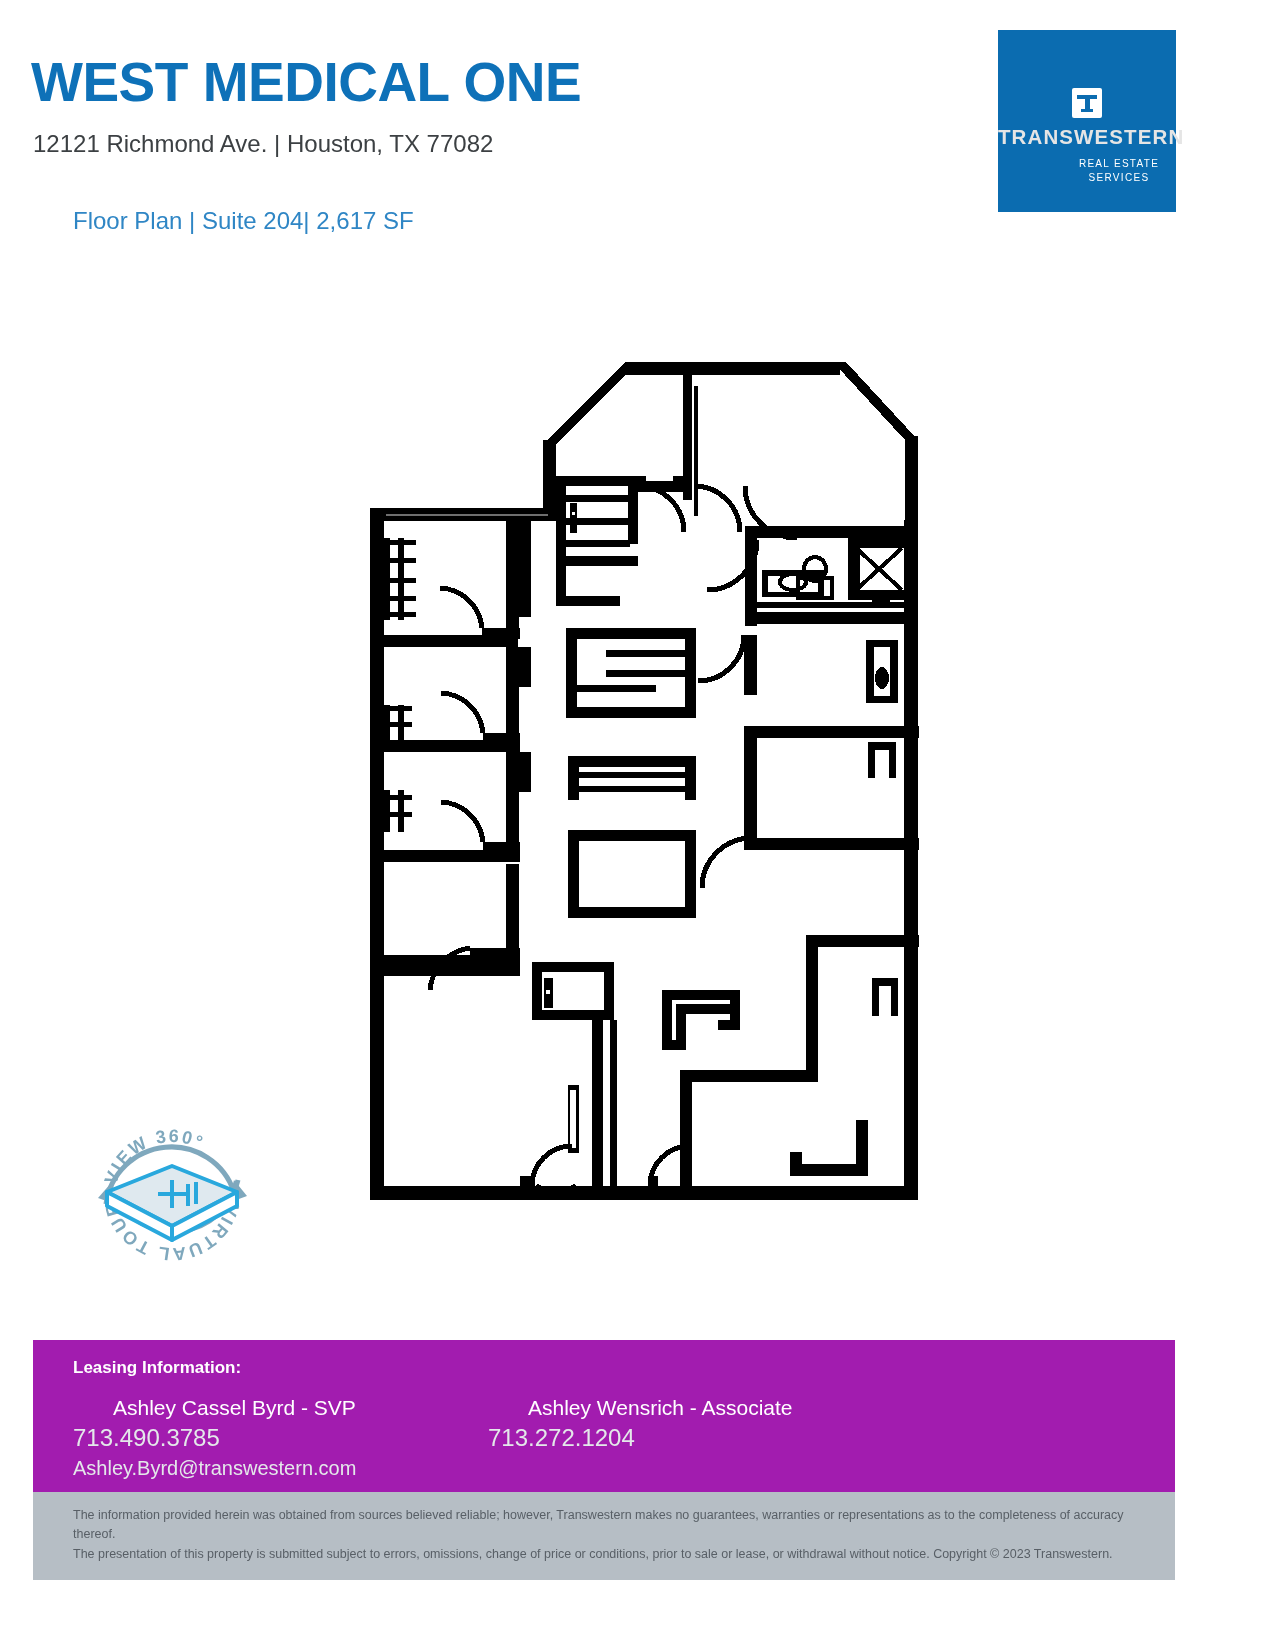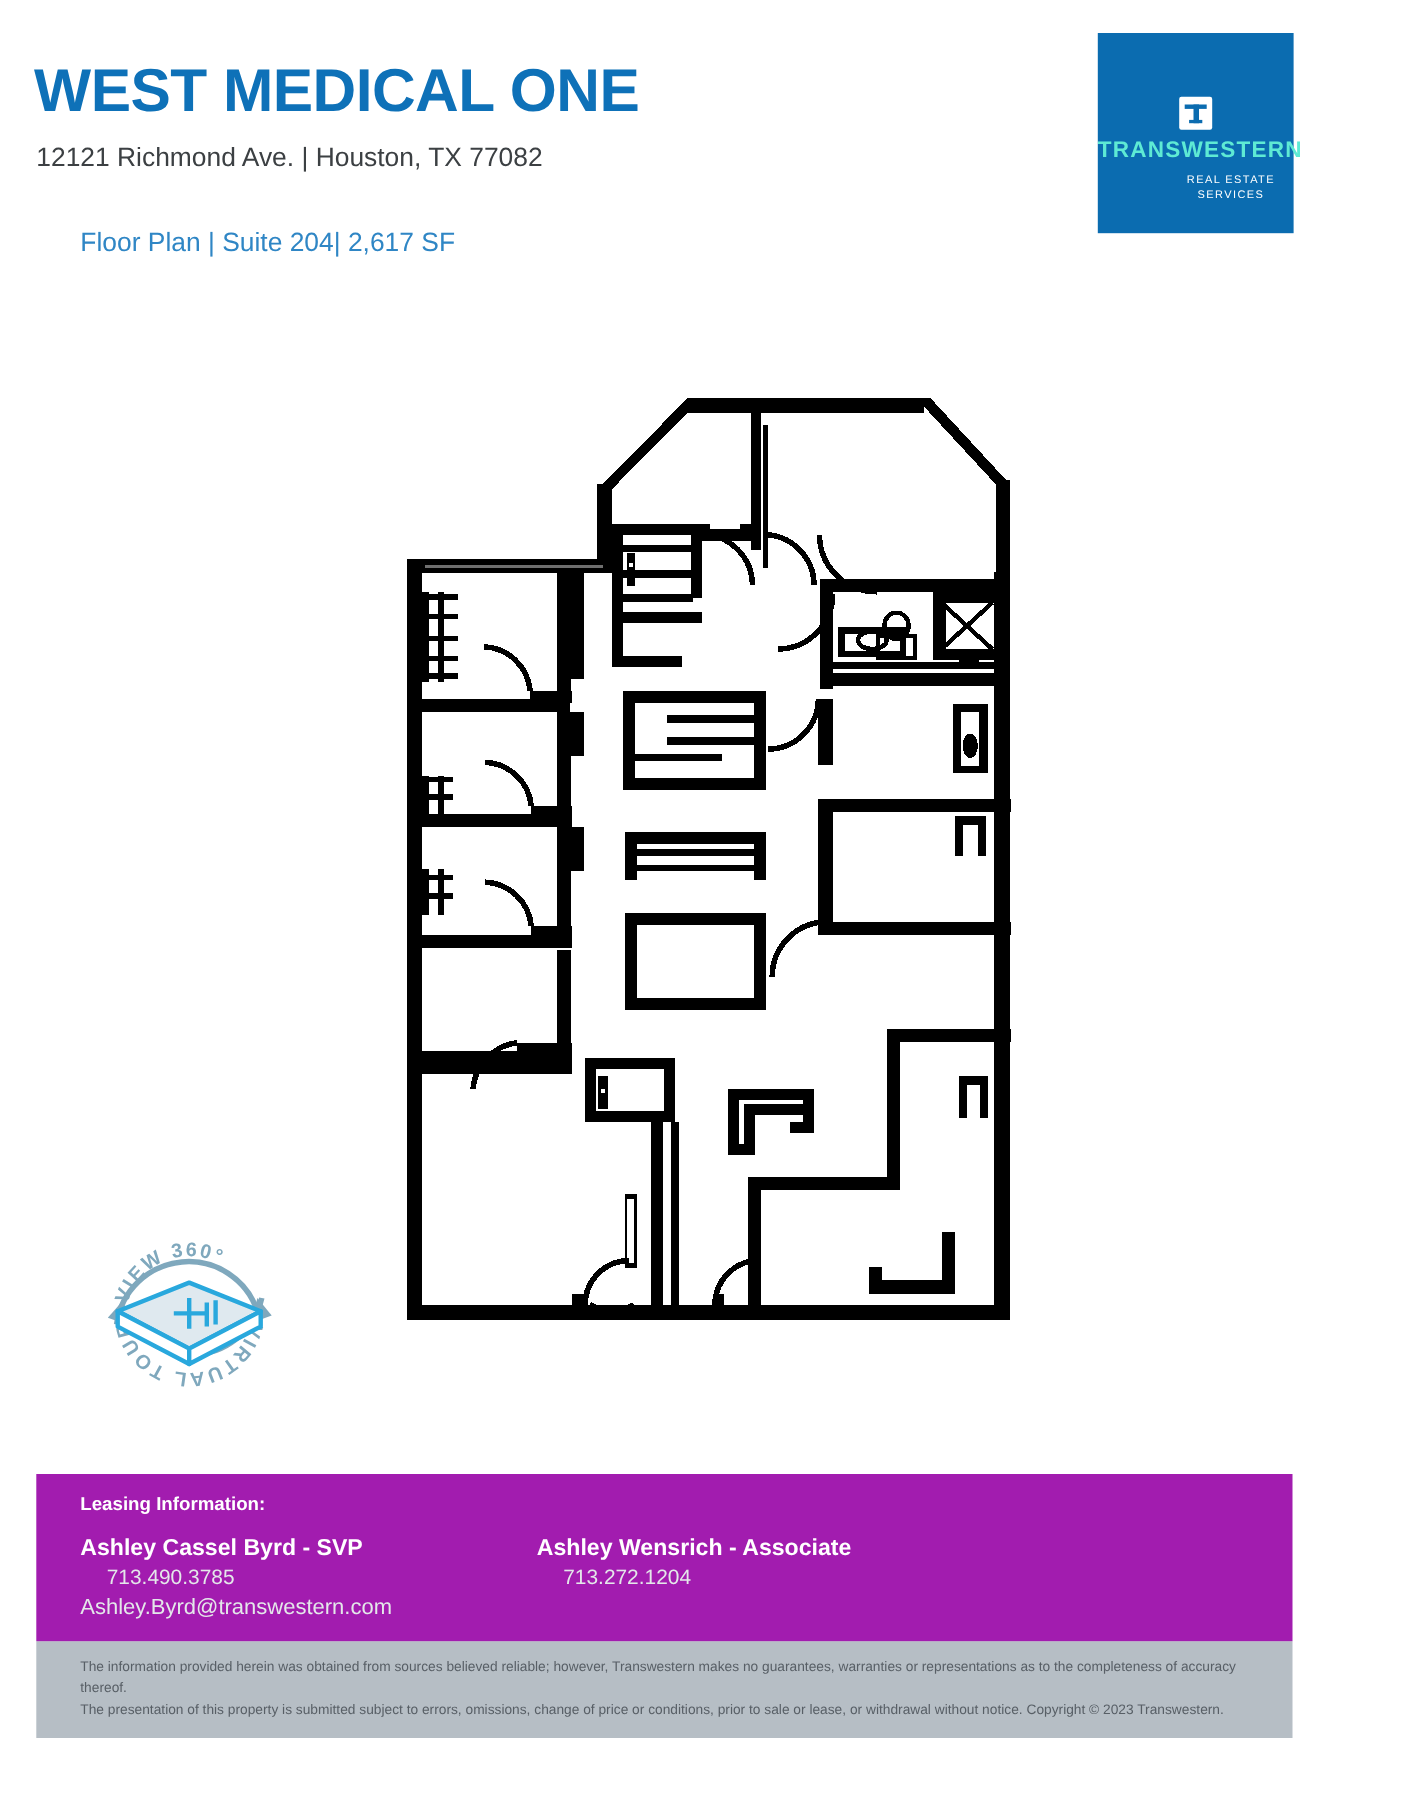--- a/index.html
+++ b/index.html
@@ -35,42 +35,42 @@
   }
   #logo-mark{
     position:absolute;left:50%;top:58px;transform:translateX(-50%);
     width:30px;height:30px;background:#ffffff;border-radius:2px;
   }
   #logo-mark .bar-top{position:absolute;left:5px;top:7px;width:20px;height:4px;background:#0b6cb0;}
   #logo-mark .bar-stem{position:absolute;left:12.5px;top:7px;width:5px;height:17px;background:#0b6cb0;}
   #logo-mark .bar-base{position:absolute;left:9px;top:21px;width:12px;height:3px;background:#0b6cb0;}
   #logo-wordmark{
     position:absolute;left:0;top:95px;width:178px;text-align:center;
-    color:#5eead4;font-size:20.5px;font-weight:bold;letter-spacing:1.1px;
+    color:#e5e5e5;font-size:20.5px;font-weight:bold;letter-spacing:1.1px;
   }
   #logo-tagline{
     position:absolute;left:0;top:127px;width:178px;text-align:center;
     color:#ffffff;font-size:10px;letter-spacing:1.3px;line-height:1.35;margin-left:32px;
   }
 
   
   #floorplan-wrap{position:absolute;left:0;top:290px;width:1275px;height:1010px;}
   #floorplan-svg{display:block;margin:0 auto;}
 
   
   #virtual-tour-badge{position:absolute;left:92px;top:1108px;width:160px;height:160px;cursor:pointer;}
 
   
   #footer{position:absolute;left:33px;top:1340px;width:1142px;}
   #leasing-panel{background:#a21caf;padding:18px 40px 20px 40px;position:relative;height:152px;box-sizing:border-box;}
   #leasing-heading{color:#ffffff;font-size:17px;font-weight:bold;margin:0 0 16px 0;}
   .contact-cols{display:flex;}
   .contact-col{width:415px;}
-  .contact-name{color:#ffffff;font-size:21px;font-weight:bold;line-height:1.35;}
-  .contact-phone{color:#e4e8ea;font-size:19px;font-weight:300;line-height:1.35;margin-left:24px;}
+  .contact-name{color:#ffffff;font-size:21px;font-weight:normal;line-height:1.35;margin-left:40px;}
+  .contact-phone{color:#e4e8ea;font-size:24px;font-weight:300;line-height:1.35;}
   .contact-email{color:#e4e8ea;font-size:20px;font-weight:300;line-height:1.35;}
   #disclaimer-panel{background:#b6bec5;padding:14px 32px 16px 40px;box-sizing:border-box;}
   .disclaimer-line{color:#585f66;font-size:12.5px;line-height:1.55;}
 </style>
 </head>
 <body>
 
 <div id="header">
   <div id="building-title">WEST MEDICAL ONE</div>
   <div id="building-address">12121 Richmond Ave. | Houston, TX 77082</div>

